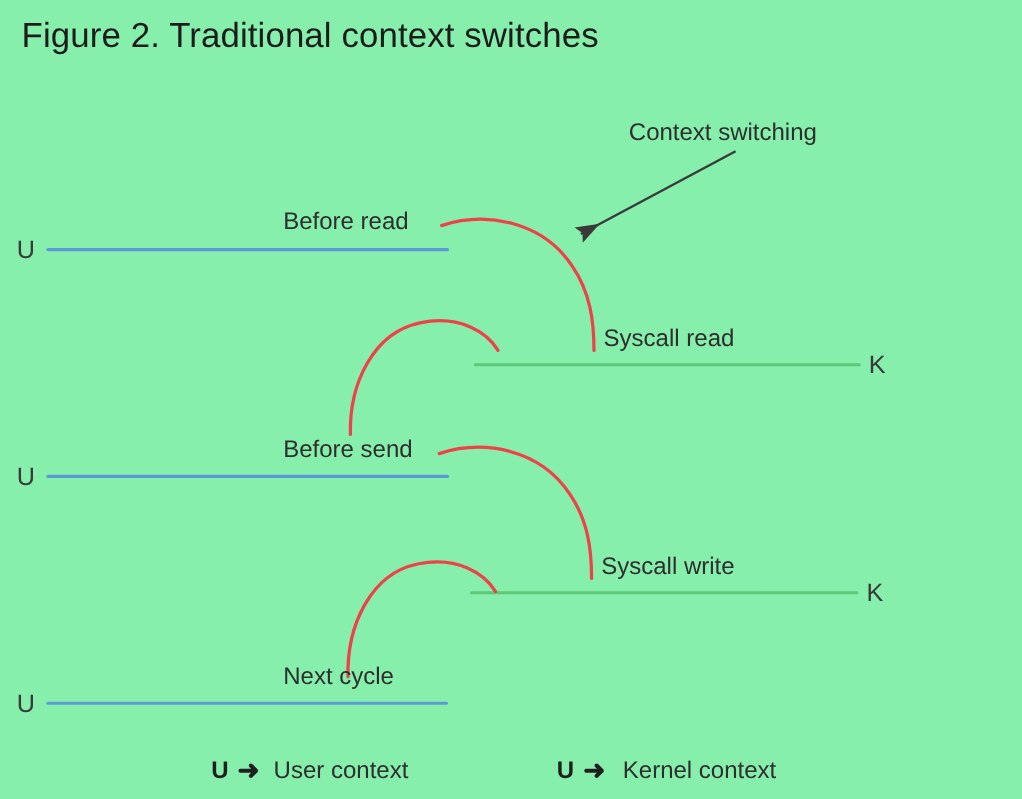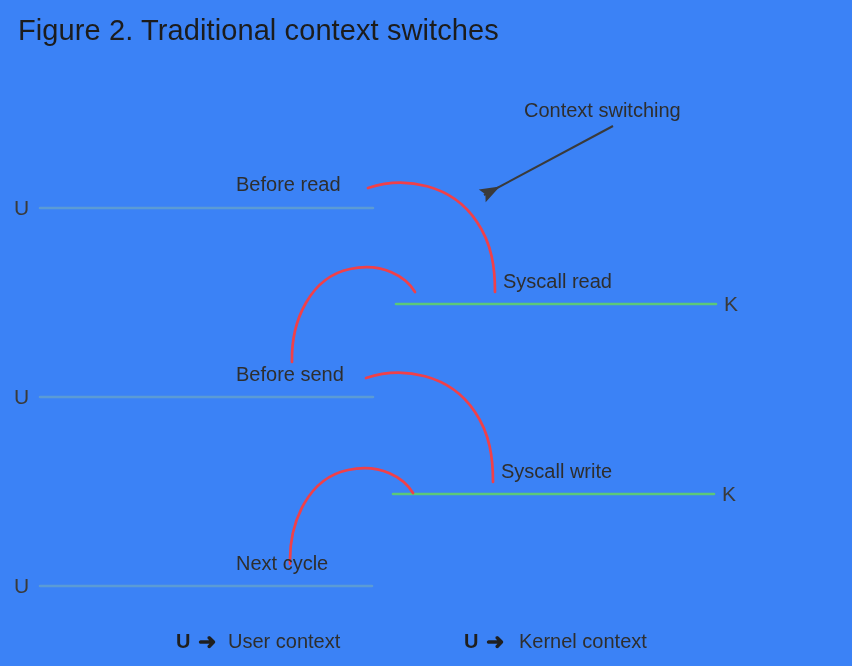--- a/index.html
+++ b/index.html
@@ -13,21 +13,21 @@
     height: 666px;
     font-family: "Liberation Sans", sans-serif;
     color: #2b2b2b;
     overflow: hidden;
     position: relative;
   }
   #figure-root {
     position: relative;
     width: 852px;
     height: 666px;
-    background: #3b82f6;
+    background: #86efac;
   }
   #figure-title {
     position: absolute;
     left: 18px;
     top: 14px;
     font-size: 29px;
     font-weight: 400;
     letter-spacing: 0.1px;
     color: #1c1c1c;
     white-space: nowrap;

